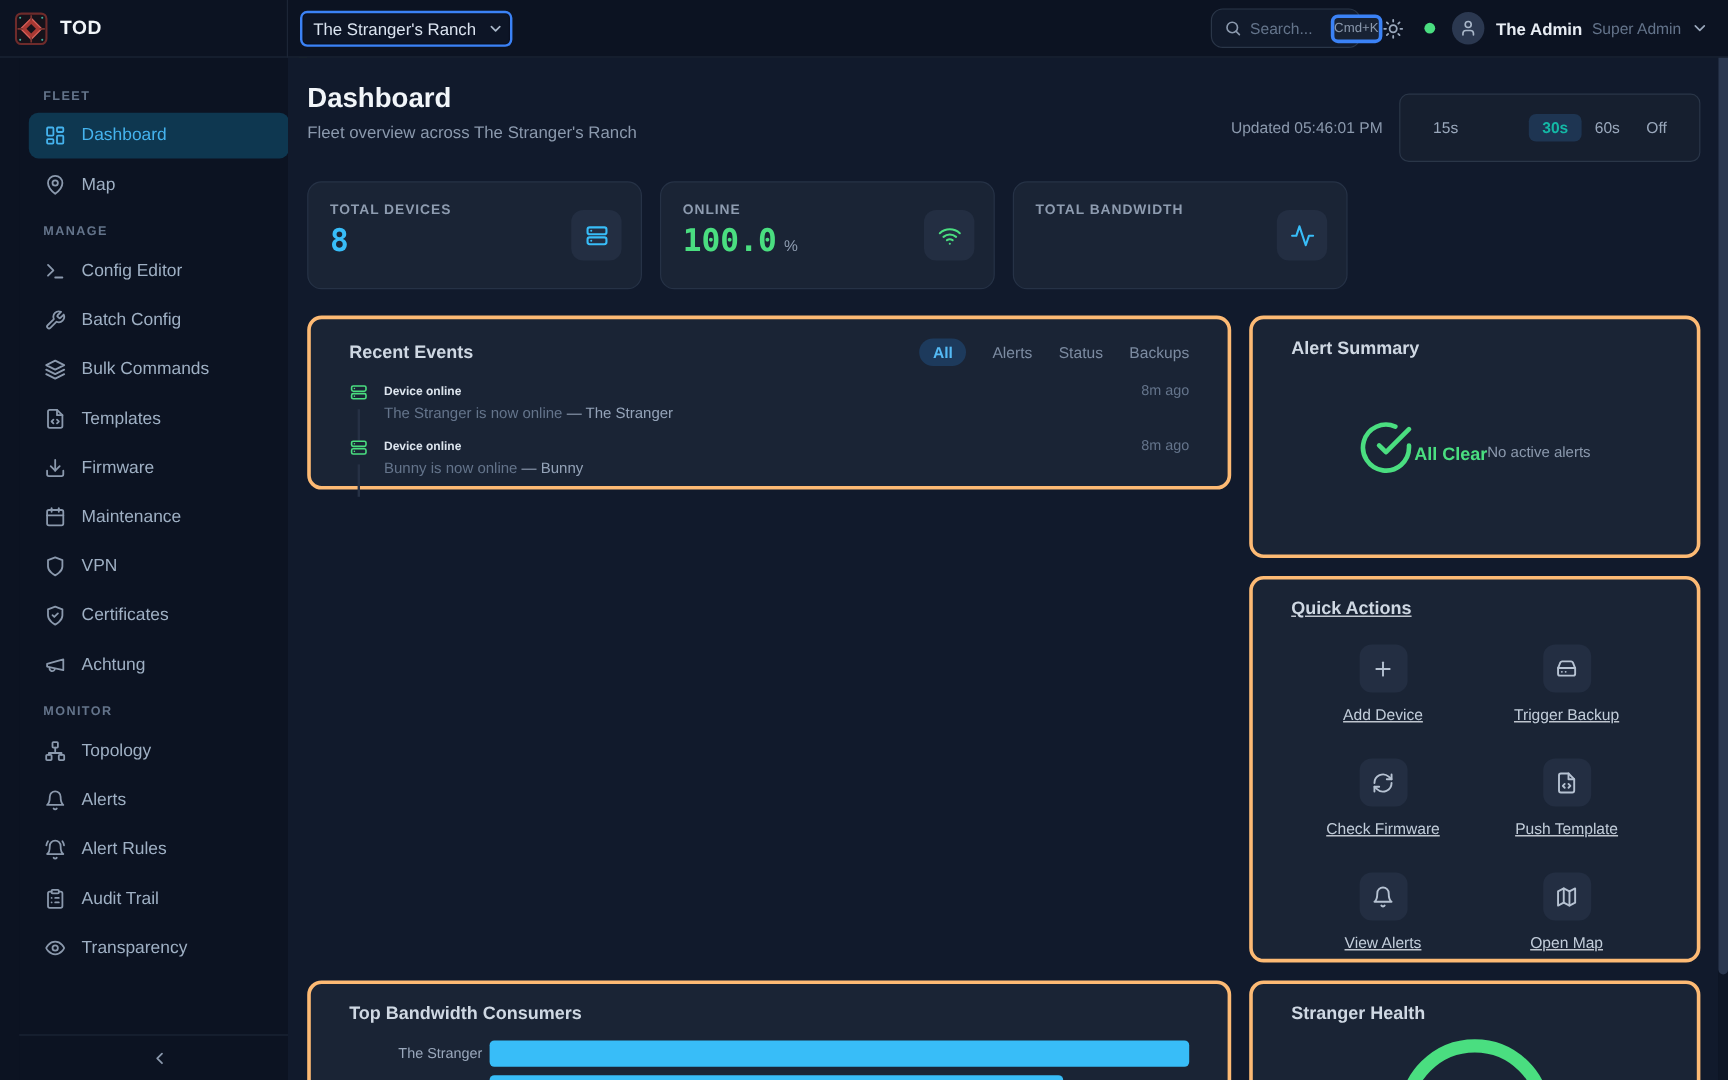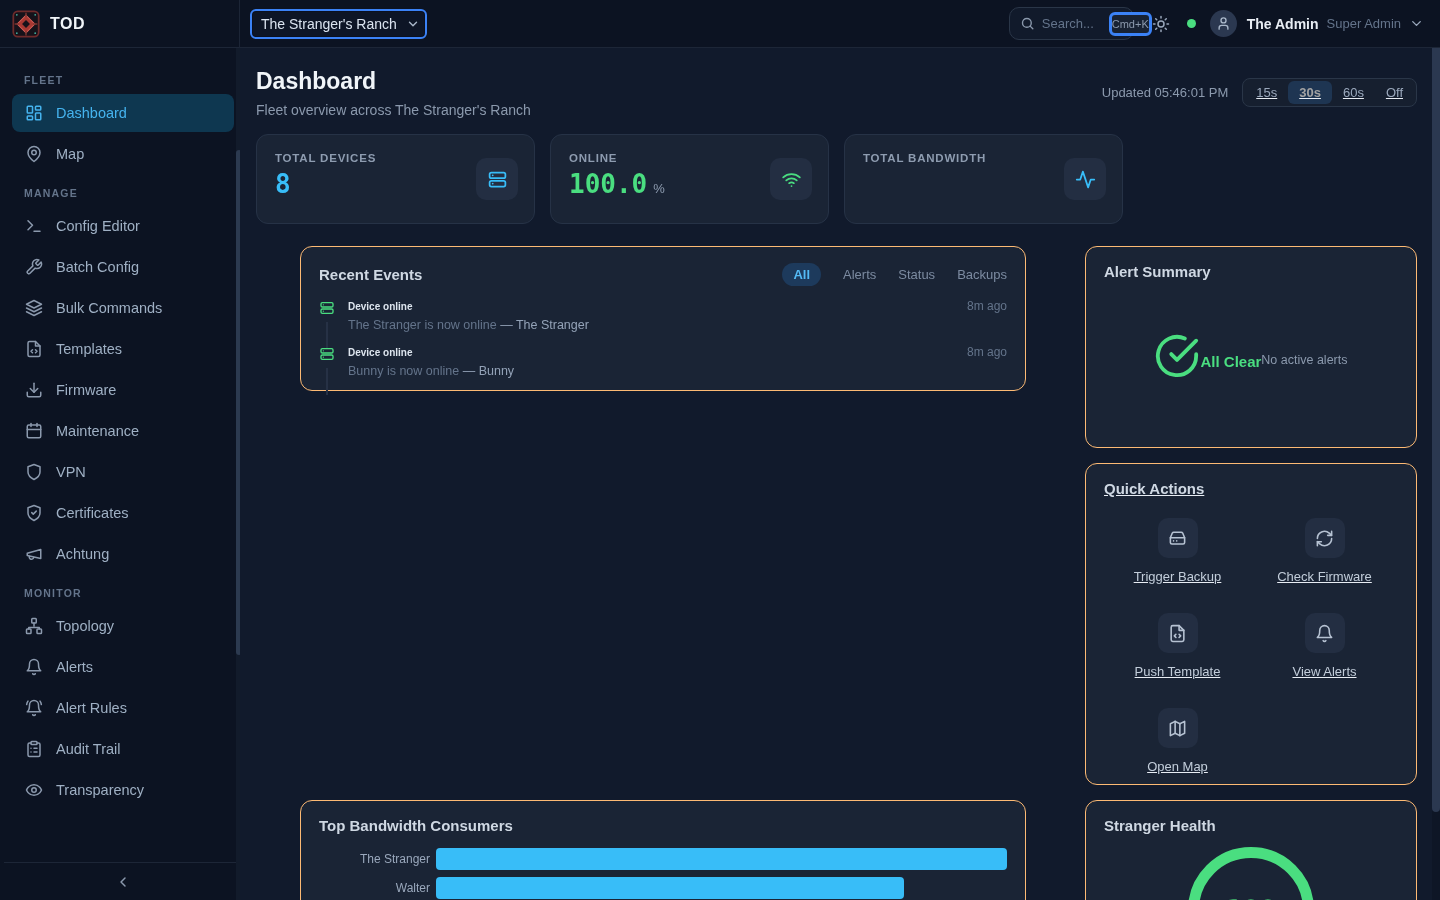--- a/index.html
+++ b/index.html
@@ -20,56 +20,56 @@
   .searchbox .ph::placeholder { color:#64748b; }
   .kbd { font-size:11px; color:#8b99ad; border:3px solid #3b82f6; background:#182233; border-radius:6px; padding:3px 0; white-space:nowrap;text-align:right; }
   .icon-btn { display:flex; align-items:center; justify-content:center; color:#9aa8bc; margin-left:18px; }
   .status-dot { width:9px; height:9px; border-radius:50%; background:#4ade80; margin-left:17px; }
   .avatar { width:27px; height:27px; border-radius:50%; background:#2b3850; display:flex; align-items:center; justify-content:center; color:#a9b7c9; margin-left:14px; }
   .user-name { font-size:14px; font-weight:600; color:#e8edf4; margin-left:10px; }
   .user-role { font-size:13px; color:#64748b; margin-left:8px; }
   .user-chevron { margin-left:8px; color:#9aa8bc; display:flex; }
 
   
-  .sidebar { position:absolute; top:48px; left:4px; bottom:0; width:240px; background:#0c1322; border-right:2px solid #4d7c0f; padding-top:14px; }
+  .sidebar { position:absolute; top:48px; left:16px; bottom:0; width:240px; background:#0c1322; border-right:7px solid #4d7c0f; padding-top:14px; }
   .nav-section-label { font-size:10.5px; font-weight:700; letter-spacing:1.2px; color:#64748b; margin:14px 20px 8px; }
   .nav-section-label:first-child { margin-top:12px; }
   .nav-item { display:flex; align-items:center; gap:13px; margin:3px 8px; padding:10px 13px; border-radius:8px; color:#9fb0c4; font-size:14.5px; cursor:pointer; }
   .nav-item .nav-ic { display:flex; color:#8b99ad; }
   .nav-item.active { background:#0e3750; color:#45b3ee; }
   .nav-item.active .nav-ic { color:#45b3ee; }
   .nav-ic svg { width:18px; height:18px; }
   .sidebar-collapse { position:absolute; bottom:0; left:0; right:0; height:38px; border-top:1px solid #1d2637; display:flex; align-items:center; justify-content:center; color:#8b99ad; cursor:pointer; }
   .sb-track { position:absolute; top:0; right:0; bottom:0; width:6px; background:#121b2b; }
   .sb-thumb { position:absolute; top:102px; right:0; width:6px; height:505px; border-radius:3px; background:#2c3a50; }
 
   
   .main { position:absolute; top:48px; left:240px; right:8px; bottom:0; background:#111a2c; padding:20px 15px 0 16px; overflow:hidden; }
   .page-header { display:flex; align-items:flex-start; }
   .page-title { font-size:23px; font-weight:700; color:#f1f5f9; }
   .page-subtitle { font-size:14px; color:#8b99ad; margin-top:7px; }
   .header-right { margin-left:auto; display:flex; align-items:center; gap:14px; margin-top:10px; }
   .updated { font-size:13px; color:#8b99ad; }
-  .segmented { display:flex; align-items:center; background:#161f2f; border:1px solid #2a3648; border-radius:8px; padding:2px;text-decoration:underline; }
+  .segmented { display:flex; align-items:center; background:#161f2f; border:1px solid #2a3648; border-radius:8px; padding:16px; }
   .seg-btn { font-size:13px; color:#9aa8bc; padding:4px 11px; border-radius:6px; background:transparent; border:none; font-family:"Liberation Sans",sans-serif; cursor:pointer; }
-  .seg-btn.active { background:#1e3552; color:#a3a3a3; font-weight:600; }
+  .seg-btn.active { background:#1e3552; color:#14b8a6; font-weight:600;margin-left:48px; }
 
   
   .stats { display:grid; grid-template-columns:repeat(4,1fr); gap:15px; margin-top:16px; }
   .stat-card { position:relative; height:90px; background:#1a2435; border:1px solid #263246; border-radius:12px; padding:17px 18px; }
   .stat-label { font-size:11.5px; font-weight:600; letter-spacing:.8px; color:#8e9cb0; }
   .stat-value-row { display:flex; align-items:baseline; margin-top:7px; }
   .stat-value { font-family:"DejaVu Sans Mono", monospace; font-size:26px; font-weight:700; line-height:1; }
   .stat-suffix { font-size:13px; color:#8e9cb0; margin-left:6px; }
   .stat-ic { position:absolute; right:16px; top:50%; transform:translateY(-50%); width:42px; height:42px; border-radius:10px; background:#232e42; display:flex; align-items:center; justify-content:center; }
   .stat-ic svg { width:21px; height:21px; }
 
   
   .dash-grid { display:grid; grid-template-columns:770px 376px; gap:15px; margin-top:22px; align-items:start; }
-  .panel { background:#1a2435; border:1px solid #fdba74; border-radius:12px; padding:16px 18px;margin-left:44px; }
+  .panel { background:#1a2435; border:3px solid #fdba74; border-radius:12px; padding:16px 32px; }
   .panel-title { font-size:15px; font-weight:600; color:#cfd8e3; }
 
   
   .panel-events { height:145px; }
   .events-head { display:flex; align-items:center; }
   .event-filters { margin-left:auto; display:flex; align-items:center; gap:22px; }
   .filter { font-size:13px; color:#7c8ba1; cursor:pointer; }
   .filter.active { background:#1d3a5c; color:#54baf5; font-weight:600; border-radius:999px; padding:4px 11px; }
   .event { position:relative; padding-left:29px; margin-top:13px; }
   .event .ev-ic { position:absolute; left:0; top:1px; color:#4ade80; display:flex; }
@@ -479,20 +479,29 @@
                 </svg>
             </span>
             <span class="alert-status">All Clear</span>
             <span class="alert-detail">No active alerts</span>
           </div>
         </section>
 
         <section class="panel panel-quick" style="margin-top:15px;">
           <span class="panel-title">Quick Actions</span>
           <div class="qa-grid">
+            <div class="qa-item">
+              <span class="qa-tile">
+                  <svg viewBox="0 0 24 24" fill="none" stroke="currentColor" stroke-width="2" stroke-linecap="round">
+                    <line x1="12" y1="5" x2="12" y2="19"></line>
+                    <line x1="5" y1="12" x2="19" y2="12"></line>
+                  </svg>
+                </span>
+              <span class="qa-label">Add Device</span>
+            </div>
             <div class="qa-item">
               <span class="qa-tile">
                   <svg viewBox="0 0 24 24" fill="none" stroke="currentColor" stroke-width="2" stroke-linecap="round" stroke-linejoin="round">
                     <path d="M5.45 5.11 3 11v6a2 2 0 0 0 2 2h14a2 2 0 0 0 2-2v-6l-2.45-5.89A2 2 0 0 0 16.76 4H7.24a2 2 0 0 0-1.79 1.11z"></path>
                     <line x1="3" y1="11" x2="21" y2="11"></line>
                     <line x1="7" y1="15" x2="7.01" y2="15"></line>
                     <line x1="11" y1="15" x2="11.01" y2="15"></line>
                   </svg>
                 </span>
               <span class="qa-label">Trigger Backup</span>

